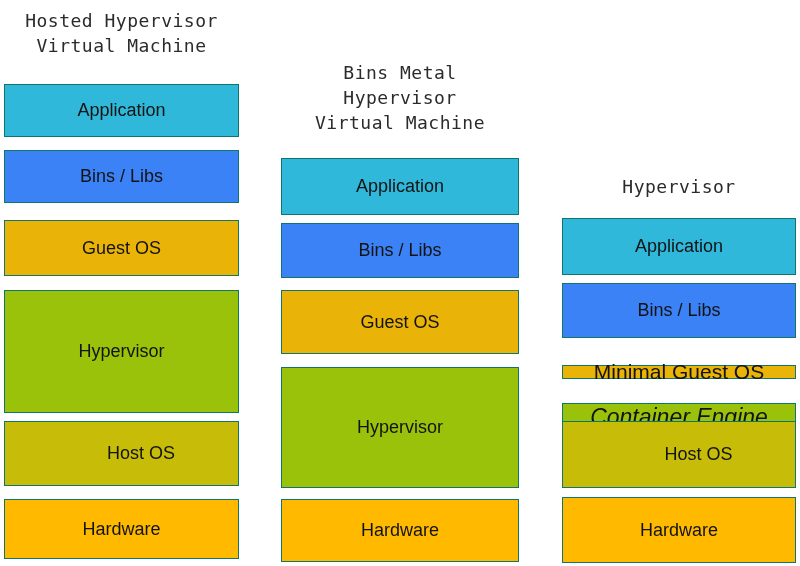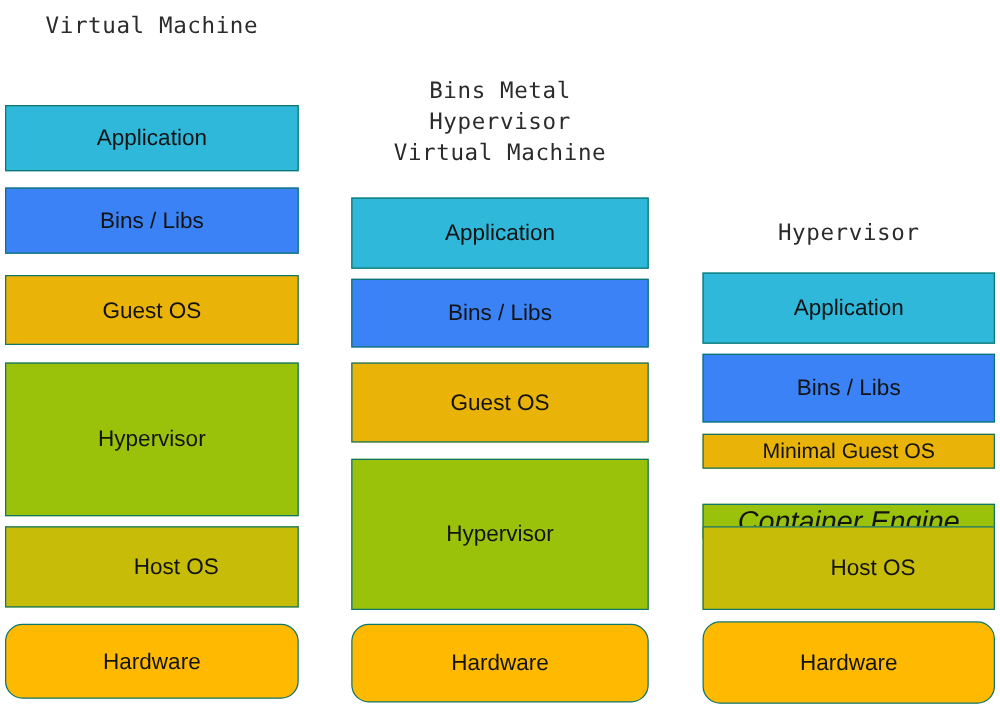--- a/index.html
+++ b/index.html
@@ -53,52 +53,53 @@
     color: #131313;
     white-space: nowrap;
   }
 
   
   .bg-cyan   { background: #2fb8da; }
   .bg-teal   { background: #3b82f6; }
   .bg-green  { background: #eab308; }
   .bg-ygreen { background: #9bc20b; }
   .bg-olive  { background: #c7bd09; padding-left: 39px; }
-  .bg-orange { background: #ffba00; border-radius: 14px; }
+  .bg-orange { background: #ffba00; }
 
   
   .c1-b0 { top: 84px;  height: 53px; }
   .c1-b1 { top: 150px; height: 53px; }
   .c1-b2 { top: 220px; height: 56px; }
   .c1-b3 { top: 290px; height: 123px; }
   .c1-b4 { top: 421px; height: 65px; }
   .c1-b5 { top: 499px; height: 60px; }
 
   
   .c2-b0 { top: 158px; height: 57px; }
   .c2-b1 { top: 223px; height: 55px; }
   .c2-b2 { top: 290px; height: 64px; }
   .c2-b3 { top: 367px; height: 121px; }
   .c2-b4 { top: 499px; height: 63px; }
 
   
   .c3-b0 { top: 218px; height: 57px; }
   .c3-b1 { top: 283px; height: 55px; }
-  .c3-b2 { top: 347px; height: 28px; font-size: 17px; }
+  .c3-b2 { top: 365px; height: 14px; font-size: 21px; }
   .c3-b3 { top: 403px; height: 28px; font-size: 23px; font-style: italic; }
   .c3-b4 { top: 421px; height: 67px; }
   .c3-b5 { top: 497px; height: 66px; }
 </style>
 </head>
 <body>
 
 <div class="canvas">
 
   <section class="column col-1">
     <div class="col-title">
+      <div>Hosted Hypervisor</div>
       <div>Virtual Machine</div>
     </div>
     <div class="box bg-cyan c1-b0">Application</div>
     <div class="box bg-teal c1-b1">Bins / Libs</div>
     <div class="box bg-green c1-b2">Guest OS</div>
     <div class="box bg-ygreen c1-b3">Hypervisor</div>
     <div class="box bg-olive c1-b4">Host OS</div>
     <div class="box bg-orange c1-b5">Hardware</div>
   </section>
 

